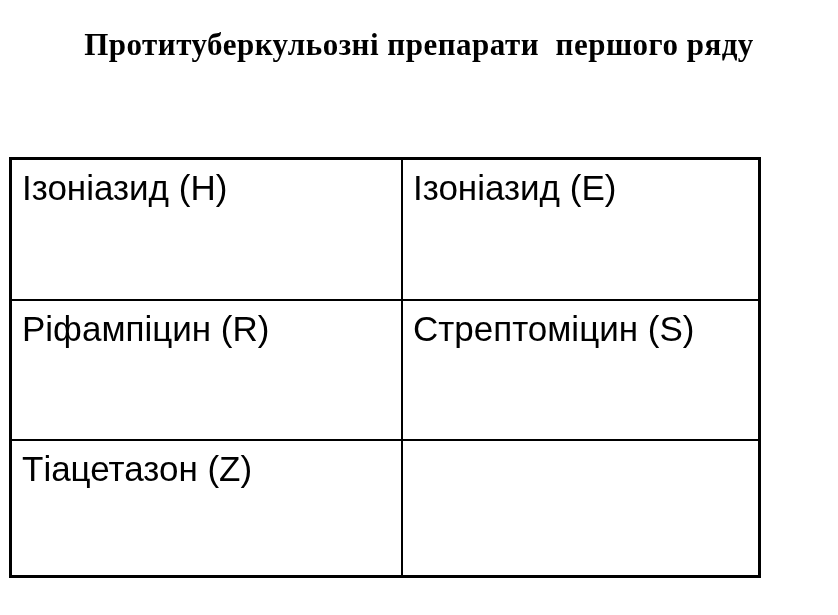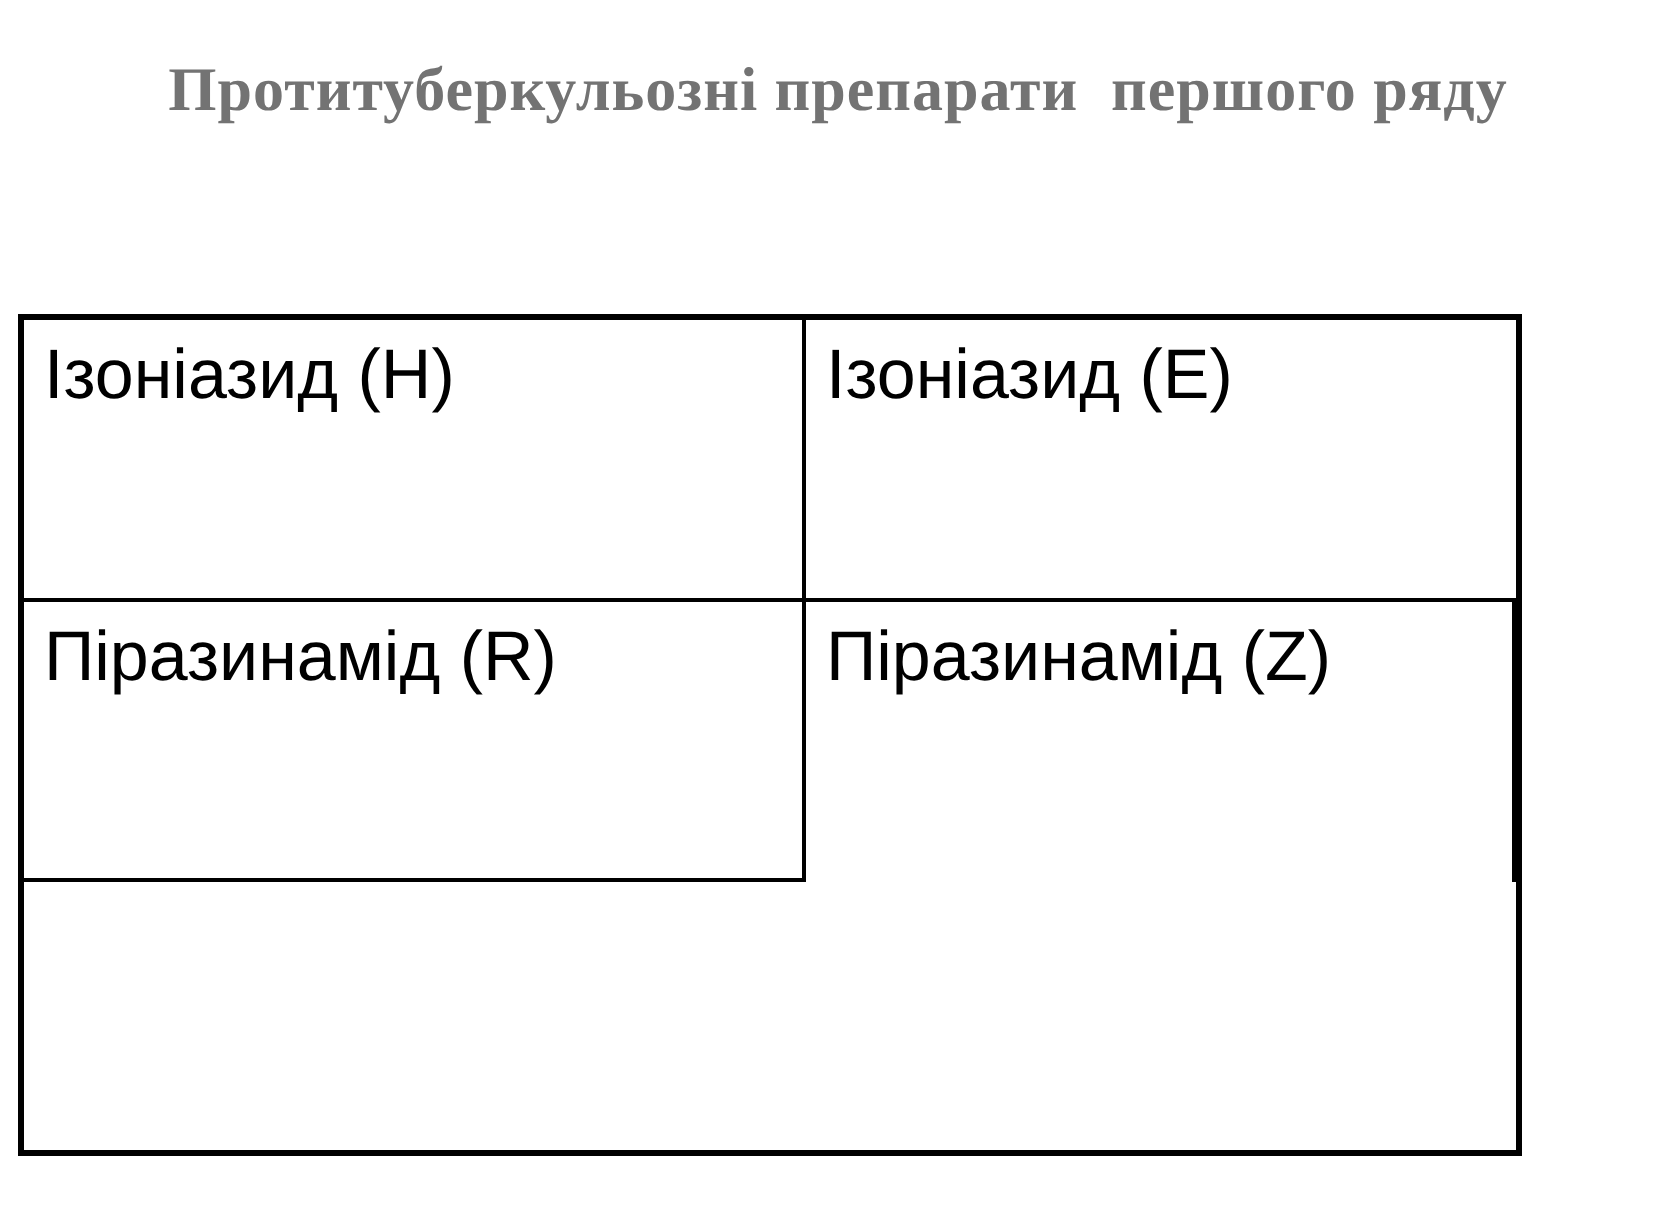--- a/index.html
+++ b/index.html
@@ -19,21 +19,21 @@
   .slide-title {
     position: absolute;
     top: 26px;
     left: 0;
     width: 838px;
     text-align: center;
     font-family: "Liberation Serif", serif;
     font-weight: bold;
     font-size: 31px;
     line-height: 38px;
-    color: #737373;
+    color: #000000;
     white-space: pre;
     letter-spacing: 0.5px;
   }
   .drug-table {
     position: absolute;
     left: 9px;
     top: 157px;
     width: 752px;
     height: 421px;
     box-sizing: border-box;
@@ -67,21 +67,22 @@
 <div class="slide">
 
   <div class="slide-title">Протитуберкульозні препарати  першого ряду</div>
 
   <div class="drug-table">
 
     <div class="drug-cell">Ізоніазид (H)</div>
 
     <div class="drug-cell last-col">Ізоніазид (E)</div>
 
-    <div class="drug-cell">Піразинамід (R)</div>
+    <div class="drug-cell">Ріфампіцин (R)</div>
 
+    <div class="drug-cell last-col">Стрептоміцин (S)</div>
 
-    <div class="drug-cell last-row">Піразинамід (Z)</div>
+    <div class="drug-cell last-row">Тіацетазон (Z)</div>
 
 
   </div>
 
 </div>
 
 </body></html>

